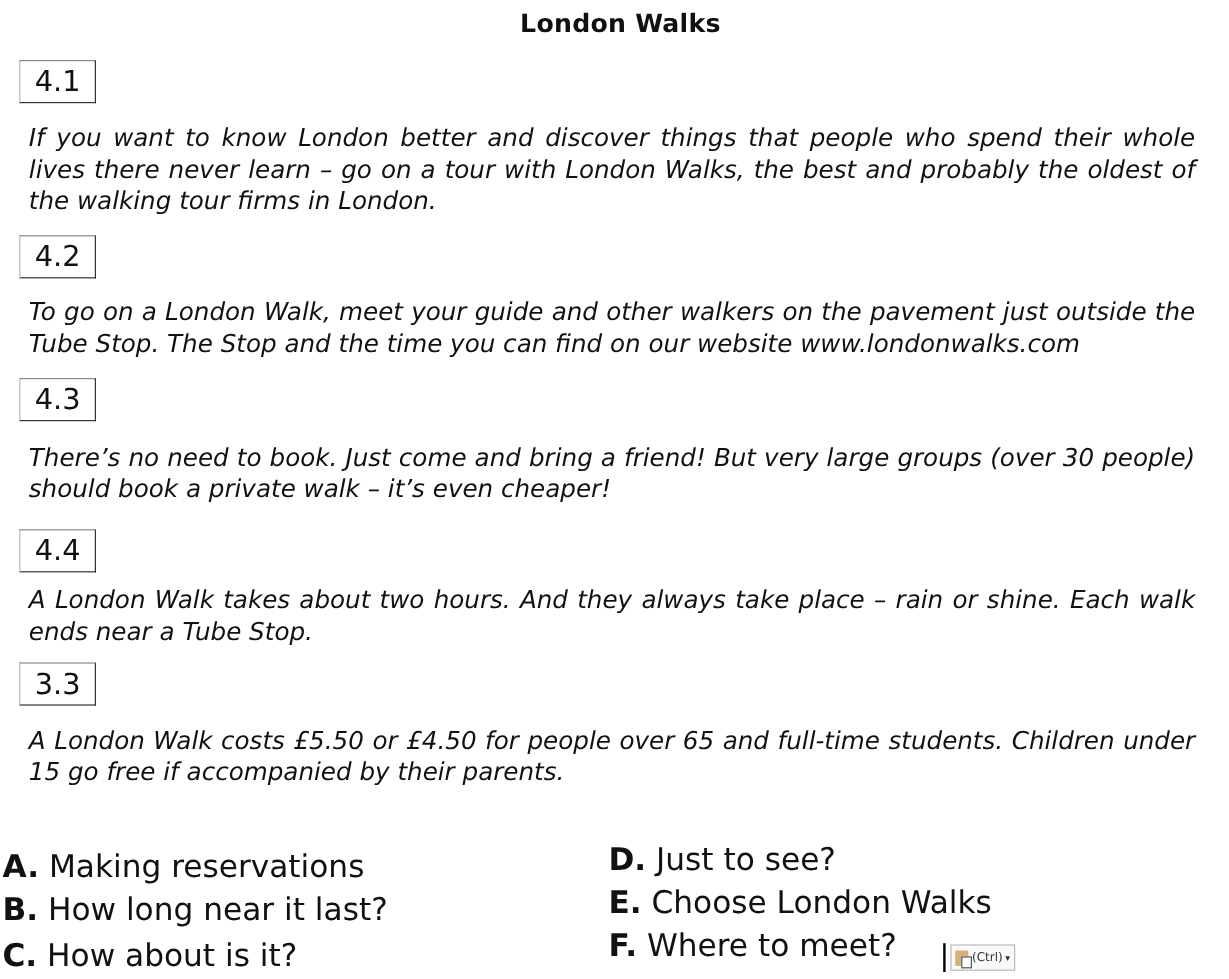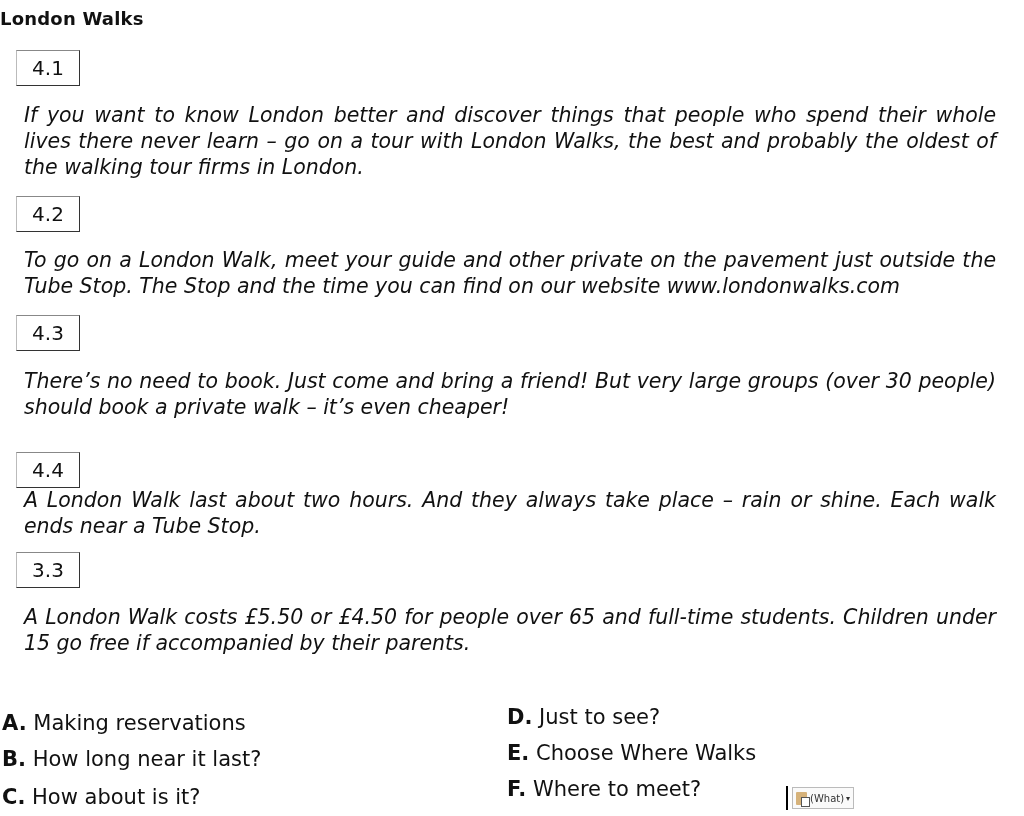--- a/index.html
+++ b/index.html
@@ -1,54 +1,54 @@
 <!DOCTYPE html>
 <html><head>
 <meta charset="utf-8">
 <style>
   html, body { margin:0; padding:0; background:#ffffff; }
   body { width:1024px; height:816px; position:relative; overflow:hidden; color:#111; font-family:"DejaVu Sans", sans-serif; }
-  .title { position:absolute; top:8px; left:0; width:970px; text-align:left; font-weight:bold; font-size:18px; letter-spacing:0.2px; }
-  .numbox { position:absolute; left:16px; width:64px; height:36px; border:1px solid #333; border-left-color:#bbb; border-top-color:#888; box-sizing:border-box; font-size:20px; text-align:center; line-height:34px; }
+  .title { position:absolute; top:8px; left:0; width:970px; text-align:center; font-weight:bold; font-size:21px; letter-spacing:0.2px;padding-left:32px; }
+  .numbox { position:absolute; left:16px; width:64px; height:36px; border:1px solid #333; border-left-color:#bbb; border-top-color:#888; box-sizing:border-box; font-size:24px; text-align:center; line-height:34px; }
   .para { position:absolute; left:24px; width:972px; font-style:italic; font-size:20.5px; line-height:26px; text-align:justify; }
-  .opt { position:absolute; font-size:21px; line-height:26px; }
+  .opt { position:absolute; font-size:26px; line-height:26px; }
   .opt b { font-weight:bold; }
   .paste { position:absolute; left:786px; top:786px; height:24px; display:flex; align-items:center; }
   .paste .bar { width:2px; height:24px; background:#000; margin-right:4px; }
   .paste .btn { border:1px solid #bbb; height:20px; display:flex; align-items:center; padding:0 3px; font-size:10px; color:#333; background:#fafafa; }
   .clip { width:11px; height:13px; background:#d6b27a; position:relative; margin-right:3px; border-radius:1px; }
   .clip:after { content:""; position:absolute; left:5px; top:5px; width:7px; height:8px; background:#fff; border:1px solid #555; }
 </style>
 </head>
 <body>
 
 <div class="title">London Walks</div>
 
 <div class="numbox" style="top:50px">4.1</div>
 <div class="para" style="top:102px">If you want to know London better and discover things that people who spend their whole lives there never learn – go on a tour with London Walks, the best and probably the oldest of the walking tour firms in London.</div>
 
 <div class="numbox" style="top:196px">4.2</div>
-<div class="para" style="top:247px">To go on a London Walk, meet your guide and other private on the pavement just outside the Tube Stop. The Stop and the time you can find on our website www.londonwalks.com</div>
+<div class="para" style="top:247px">To go on a London Walk, meet your guide and other walkers on the pavement just outside the Tube Stop. The Stop and the time you can find on our website www.londonwalks.com</div>
 
 <div class="numbox" style="top:315px">4.3</div>
 <div class="para" style="top:368px">There’s no need to book. Just come and bring a friend! But very large groups (over 30 people) should book a private walk – it’s even cheaper!</div>
 
-<div class="numbox" style="top:452px">4.4</div>
-<div class="para" style="top:487px">A London Walk last about two hours. And they always take place – rain or shine. Each walk ends near a Tube Stop.</div>
+<div class="numbox" style="top:441px">4.4</div>
+<div class="para" style="top:487px">A London Walk takes about two hours. And they always take place – rain or shine. Each walk ends near a Tube Stop.</div>
 
 <div class="numbox" style="top:552px">3.3</div>
 <div class="para" style="top:604px">A London Walk costs £5.50 or £4.50 for people over 65 and full-time students. Children under 15 go free if accompanied by their parents.</div>
 
 <div class="opt" style="left:2px; top:710px"><b>A.</b> <span>Making reservations</span></div>
 <div class="opt" style="left:2px; top:746px"><b>B.</b> <span>How long near it last?</span></div>
 <div class="opt" style="left:2px; top:784px"><b>C.</b> <span>How about is it?</span></div>
 <div class="opt" style="left:507px; top:704px"><b>D.</b> <span>Just to see?</span></div>
-<div class="opt" style="left:507px; top:740px"><b>E.</b> <span>Choose Where Walks</span></div>
+<div class="opt" style="left:507px; top:740px"><b>E.</b> <span>Choose London Walks</span></div>
 <div class="opt" style="left:507px; top:776px"><b>F.</b> <span>Where to meet?</span></div>
 
 <div class="paste">
   <div class="bar"></div>
   <div class="btn">
     <span class="clip"></span>
-    <span>(What)</span>
+    <span>(Ctrl)</span>
     <span style="margin-left:2px;font-size:8px;">▾</span>
   </div>
 </div>
 
 </body></html>

